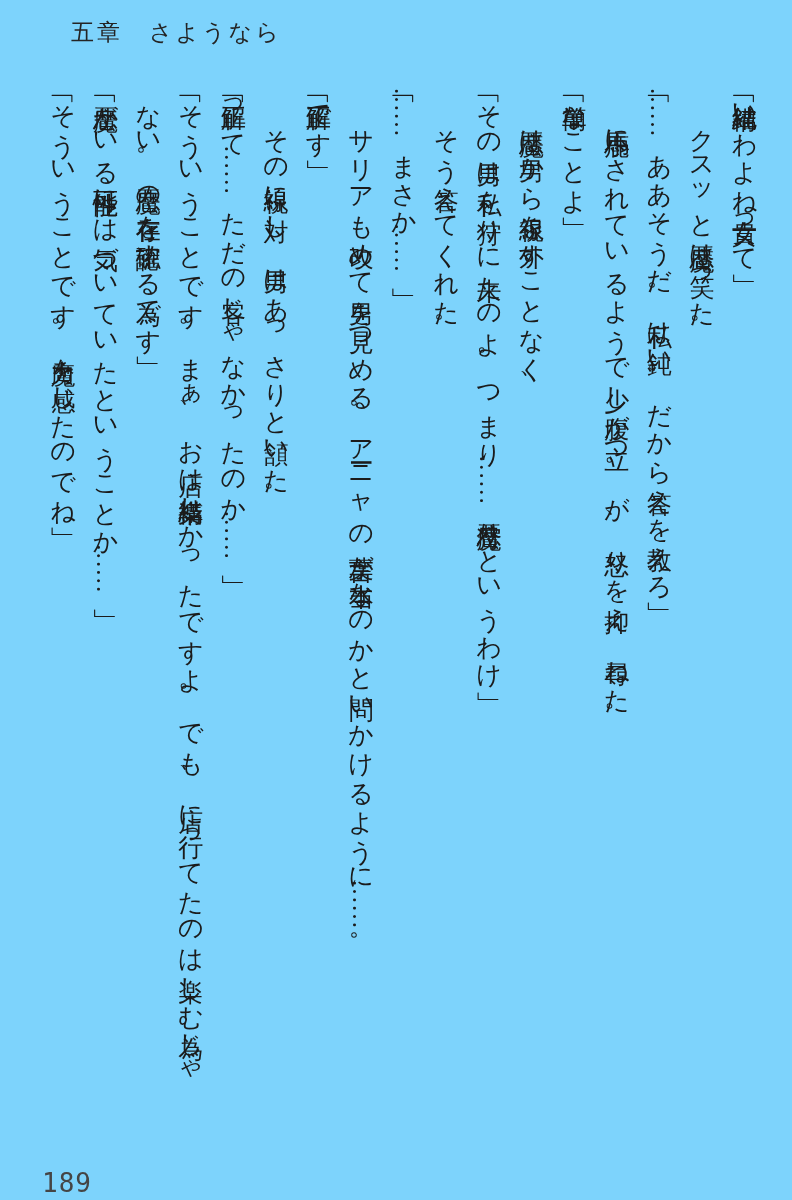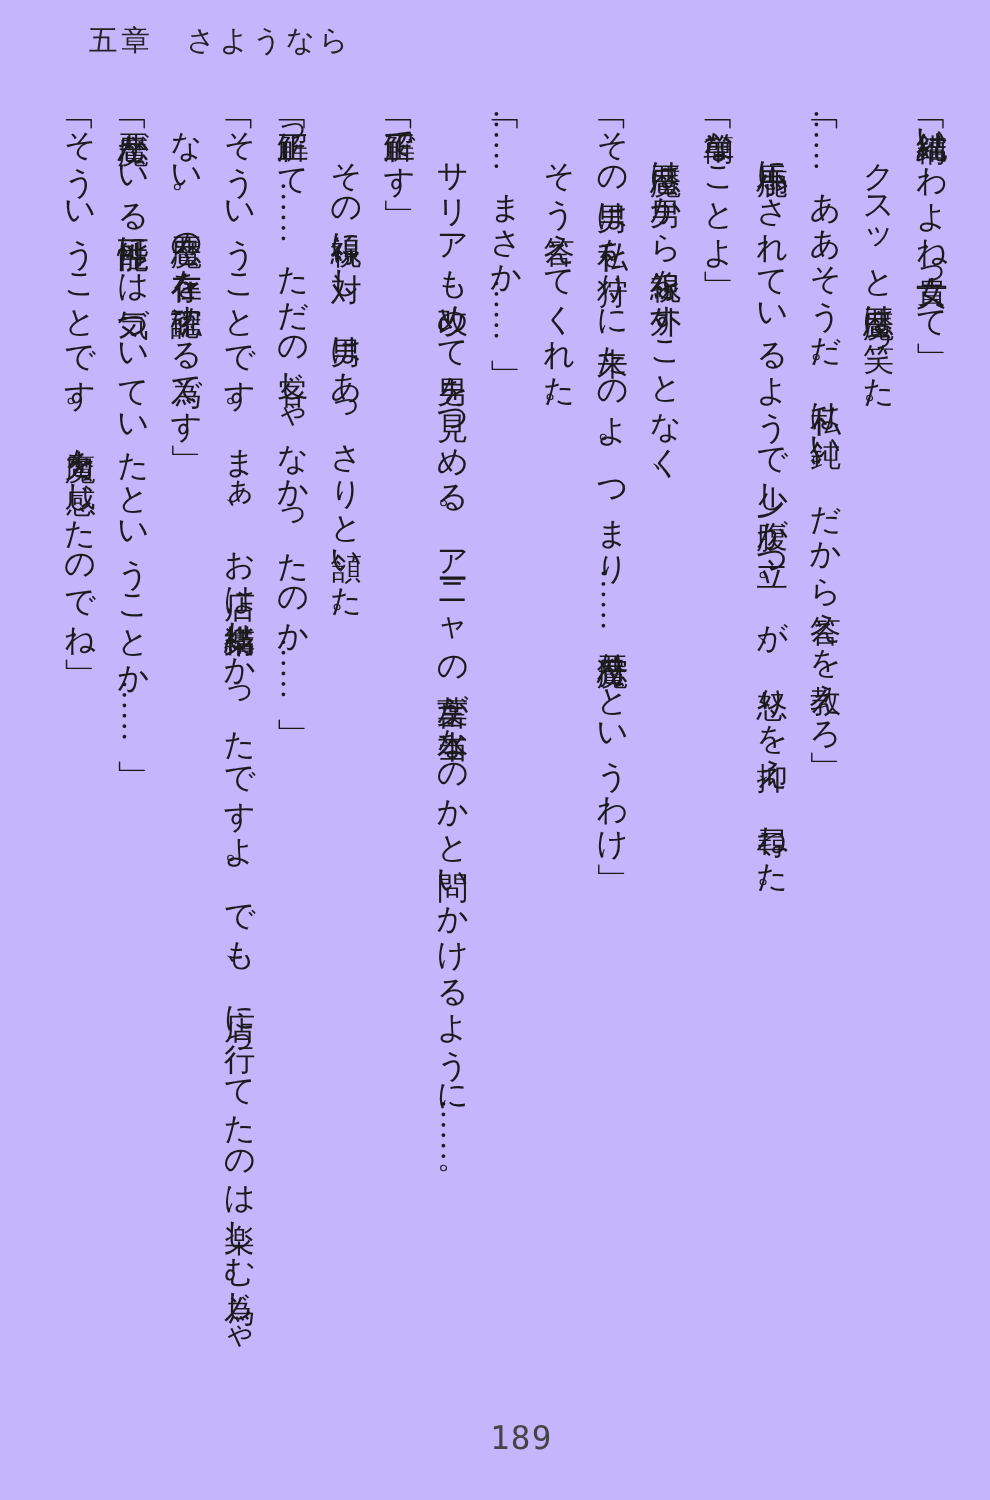--- a/index.html
+++ b/index.html
@@ -7,21 +7,21 @@
     width: 792px;
     height: 1200px;
     position: relative;
     overflow: hidden;
     background: #ffffff;
     font-family: "Liberation Serif", "DejaVu Serif", serif;
   }
   .page {
     position: absolute;
     inset: 0;
-    background: #c4b5fd;
+    background: #7dd3fc;
   }
   .chapter-header {
     position: absolute;
     left: 71px;
     top: 17px;
     font-size: 23px;
     letter-spacing: 3px;
     color: #242424;
     white-space: pre;
   }
@@ -41,24 +41,23 @@
   }
   .text-area p {
     margin: 0;
     padding: 0;
   }
   .text-area p.indent {
     text-indent: 1em;
   }
   .page-number {
     position: absolute;
-    top: 1136px;
+    top: 1168px;
     left: 0;
     width: 100%;
-    text-align: center;
     text-indent: 42px;
     font-size: 26px;
     letter-spacing: 1px;
     color: #454545;
     font-family: "DejaVu Sans Mono", monospace;
   }
 </style>
 </head>
 <body>
 

